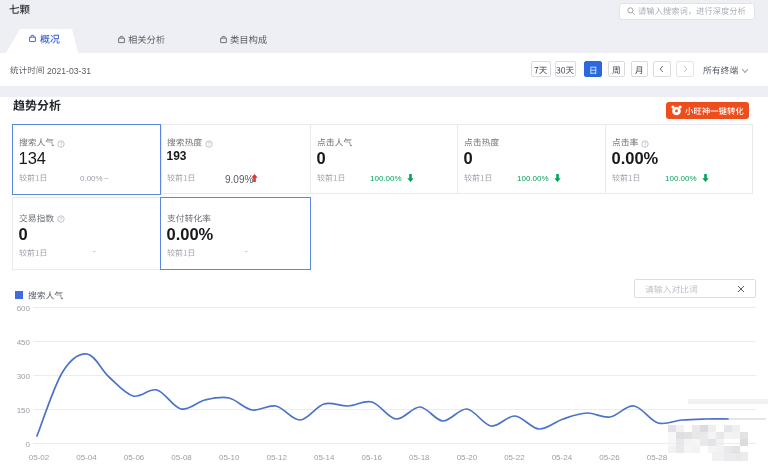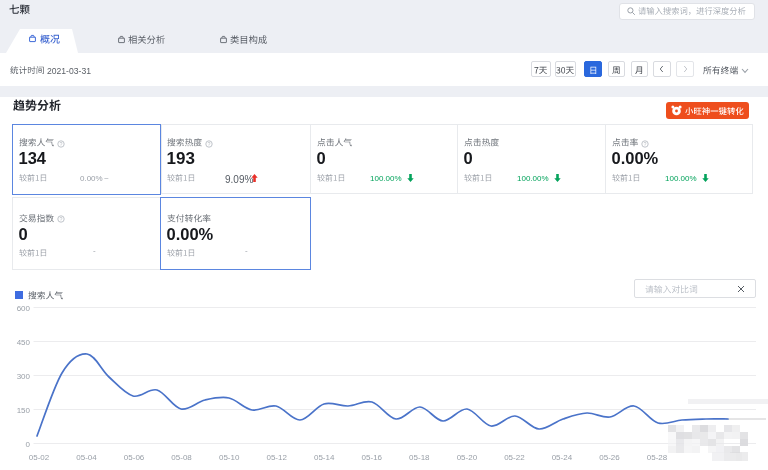--- a/index.html
+++ b/index.html
@@ -114,22 +114,22 @@
 <svg style="position:absolute;left:463.5px;top:137.4px;overflow:visible" width="37" height="12">
     <path transform="translate(0,8.6)" d="M2.1 -4.1H6.7V-2.5H2.1ZM3.0 -1.1C3.1 -0.6 3.2 0.2 3.2 0.6L3.8 0.5C3.8 0.1 3.7 -0.6 3.6 -1.2ZM4.8 -1.1C5.1 -0.6 5.3 0.2 5.4 0.6L6.1 0.4C6.0 0.0 5.7 -0.7 5.4 -1.2ZM6.6 -1.2C7.0 -0.6 7.5 0.1 7.7 0.6L8.4 0.4C8.1 -0.1 7.6 -0.9 7.2 -1.4ZM1.6 -1.4C1.3 -0.7 0.8 0.0 0.4 0.4L1.0 0.7C1.5 0.2 1.9 -0.5 2.2 -1.2ZM1.5 -4.7V-1.9H7.3V-4.7H4.7V-5.8H8.0V-6.5H4.7V-7.4H4.0V-4.7Z M10.1 -2.6V0.2H15.6V0.7H16.3V-2.6H15.6V-0.4H13.6V-3.3H17.0V-4.0H13.6V-5.4H16.4V-6.0H13.6V-7.4H12.9V-6.0H10.0V-5.4H12.9V-4.0H9.4V-3.3H12.9V-0.4H10.8V-2.6Z M20.6 -1.0C20.7 -0.4 20.8 0.2 20.8 0.7L21.4 0.6C21.4 0.1 21.3 -0.5 21.2 -1.0ZM22.4 -1.0C22.7 -0.5 22.9 0.2 23.0 0.6L23.6 0.5C23.5 0.1 23.3 -0.6 23.0 -1.1ZM24.3 -1.0C24.7 -0.5 25.2 0.3 25.4 0.7L26.0 0.4C25.8 -0.0 25.3 -0.8 24.8 -1.3ZM19.1 -1.2C18.8 -0.6 18.4 0.1 18.0 0.5L18.6 0.7C19.0 0.3 19.4 -0.4 19.7 -1.1ZM19.5 -7.4V-6.2H18.2V-5.5H19.5V-4.2L18.0 -3.8L18.2 -3.2L19.5 -3.5V-2.2C19.5 -2.1 19.5 -2.1 19.3 -2.1C19.2 -2.1 18.9 -2.1 18.5 -2.1C18.6 -1.9 18.6 -1.7 18.7 -1.5C19.2 -1.5 19.6 -1.5 19.8 -1.6C20.0 -1.7 20.1 -1.9 20.1 -2.2V-3.7L21.2 -4.0L21.2 -4.6L20.1 -4.4V-5.5H21.1V-6.2H20.1V-7.4ZM22.6 -7.4 22.6 -6.1H21.4V-5.6H22.5C22.5 -5.0 22.5 -4.5 22.4 -4.0L21.6 -4.5L21.3 -4.0C21.6 -3.8 21.9 -3.6 22.2 -3.4C21.9 -2.8 21.5 -2.3 20.8 -1.9C21.0 -1.8 21.2 -1.6 21.3 -1.5C22.0 -1.9 22.4 -2.4 22.7 -3.1C23.1 -2.8 23.5 -2.5 23.8 -2.3L24.1 -2.8C23.8 -3.1 23.4 -3.4 22.9 -3.7C23.1 -4.2 23.1 -4.8 23.2 -5.6H24.3C24.3 -2.9 24.3 -1.4 25.4 -1.4C25.9 -1.4 26.1 -1.7 26.2 -2.7C26.0 -2.8 25.8 -2.9 25.6 -3.0C25.6 -2.2 25.5 -2.0 25.4 -2.0C24.9 -2.0 24.9 -3.4 25.0 -6.1H23.2L23.2 -7.4Z M29.8 -5.7V-4.9H28.4V-4.4H29.8V-2.9H33.2V-4.4H34.6V-4.9H33.2V-5.7H32.6V-4.9H30.4V-5.7ZM32.6 -4.4V-3.4H30.4V-4.4ZM33.1 -1.8C32.7 -1.3 32.1 -1.0 31.5 -0.7C30.9 -1.0 30.4 -1.3 30.0 -1.8ZM28.5 -2.3V-1.8H29.6L29.3 -1.7C29.7 -1.2 30.2 -0.8 30.8 -0.4C29.9 -0.1 29.0 0.0 28.1 0.1C28.2 0.2 28.3 0.5 28.4 0.7C29.5 0.5 30.5 0.3 31.5 -0.1C32.3 0.3 33.4 0.6 34.5 0.7C34.6 0.5 34.7 0.3 34.9 0.1C33.9 0.0 33.0 -0.1 32.2 -0.4C33.0 -0.8 33.6 -1.4 34.0 -2.1L33.6 -2.4L33.5 -2.3ZM30.6 -7.3C30.7 -7.0 30.8 -6.8 30.9 -6.5H27.5V-4.1C27.5 -2.8 27.4 -0.9 26.7 0.4C26.9 0.5 27.2 0.6 27.3 0.7C28.1 -0.7 28.2 -2.7 28.2 -4.1V-5.9H34.7V-6.5H31.7C31.6 -6.8 31.4 -7.2 31.2 -7.4Z" fill="#6b7077"></path>
   </svg>
 <svg style="position:absolute;left:611.5px;top:137.4px;overflow:visible" width="28" height="12">
     <path transform="translate(0,8.6)" d="M2.1 -4.1H6.7V-2.5H2.1ZM3.0 -1.1C3.1 -0.6 3.2 0.2 3.2 0.6L3.8 0.5C3.8 0.1 3.7 -0.6 3.6 -1.2ZM4.8 -1.1C5.1 -0.6 5.3 0.2 5.4 0.6L6.1 0.4C6.0 0.0 5.7 -0.7 5.4 -1.2ZM6.6 -1.2C7.0 -0.6 7.5 0.1 7.7 0.6L8.4 0.4C8.1 -0.1 7.6 -0.9 7.2 -1.4ZM1.6 -1.4C1.3 -0.7 0.8 0.0 0.4 0.4L1.0 0.7C1.5 0.2 1.9 -0.5 2.2 -1.2ZM1.5 -4.7V-1.9H7.3V-4.7H4.7V-5.8H8.0V-6.5H4.7V-7.4H4.0V-4.7Z M10.1 -2.6V0.2H15.6V0.7H16.3V-2.6H15.6V-0.4H13.6V-3.3H17.0V-4.0H13.6V-5.4H16.4V-6.0H13.6V-7.4H12.9V-6.0H10.0V-5.4H12.9V-4.0H9.4V-3.3H12.9V-0.4H10.8V-2.6Z M24.9 -5.7C24.6 -5.3 24.0 -4.8 23.6 -4.5L24.1 -4.2C24.5 -4.5 25.0 -4.9 25.4 -5.3ZM18.1 -3.0 18.4 -2.4C19.0 -2.7 19.7 -3.1 20.4 -3.5L20.3 -4.0C19.5 -3.6 18.6 -3.2 18.1 -3.0ZM18.3 -5.3C18.8 -5.0 19.4 -4.5 19.7 -4.2L20.2 -4.6C19.9 -4.9 19.3 -5.4 18.8 -5.6ZM23.6 -3.6C24.2 -3.2 24.9 -2.7 25.3 -2.3L25.8 -2.7C25.4 -3.1 24.6 -3.6 24.0 -3.9ZM18.0 -1.8V-1.2H21.6V0.7H22.4V-1.2H26.0V-1.8H22.4V-2.5H21.6V-1.8ZM21.4 -7.3C21.6 -7.1 21.7 -6.8 21.8 -6.6H18.2V-6.0H21.5C21.2 -5.6 20.9 -5.2 20.8 -5.1C20.6 -4.9 20.5 -4.8 20.4 -4.8C20.5 -4.7 20.5 -4.4 20.6 -4.3C20.7 -4.3 20.9 -4.3 21.9 -4.4C21.5 -4.0 21.1 -3.7 20.9 -3.5C20.6 -3.3 20.4 -3.1 20.2 -3.1C20.3 -2.9 20.4 -2.6 20.4 -2.5C20.6 -2.6 20.9 -2.6 23.2 -2.9C23.3 -2.7 23.4 -2.5 23.4 -2.4L24.0 -2.6C23.8 -3.0 23.3 -3.7 22.9 -4.1L22.4 -3.9C22.6 -3.7 22.7 -3.5 22.9 -3.3L21.3 -3.2C22.1 -3.8 22.9 -4.6 23.6 -5.4L23.0 -5.7C22.9 -5.5 22.6 -5.2 22.4 -5.0L21.3 -4.9C21.6 -5.2 21.9 -5.6 22.1 -6.0H25.9V-6.6H22.6C22.5 -6.9 22.3 -7.2 22.1 -7.5Z" fill="#6b7077"></path>
   </svg>
 <svg style="position:absolute;left:641.4px;top:139.5px" width="8" height="8" viewBox="0 0 8 8">
     <circle cx="4" cy="4" r="3.2" fill="none" stroke="#b9bdc4" stroke-width="0.9"></circle>
     <text x="4" y="5.9" text-anchor="middle" font-size="5.4" fill="#b9bdc4" font-family="Liberation Sans">?</text>
   </svg>
-<div class="abs" style="left:18.5px;top:149.2px;font-size:16.5px;font-weight:bold;color:#16181c">134</div>
-<div class="abs" style="left:166.5px;top:149.2px;font-size:17px;font-weight:bold;color:#16181c">193</div>
+<div class="abs" style="left:18.5px;top:149.2px;font-size:16.5px;font-weight:normal;color:#16181c">134</div>
+<div class="abs" style="left:166.5px;top:149.2px;font-size:12px;font-weight:bold;color:#16181c">193</div>
 <div class="abs" style="left:316.5px;top:149.2px;font-size:16.5px;font-weight:bold;color:#16181c">0</div>
 <div class="abs" style="left:463.5px;top:149.2px;font-size:16.5px;font-weight:bold;color:#16181c">0</div>
 <div class="abs" style="left:611.5px;top:149.2px;font-size:16.5px;font-weight:bold;color:#16181c">0.00%</div>
 <svg style="position:absolute;left:18.5px;top:173.2px;overflow:visible" width="30" height="11">
     <path transform="translate(0,7.8)" d="M6.1 -4.6C6.5 -4.0 7.0 -3.3 7.2 -2.8L7.7 -3.1C7.5 -3.6 7.0 -4.3 6.5 -4.8ZM4.6 -4.8C4.3 -4.2 3.9 -3.6 3.5 -3.2C3.6 -3.1 3.8 -2.8 3.9 -2.7C4.3 -3.2 4.8 -4.0 5.1 -4.6ZM0.6 -2.7C0.7 -2.7 1.0 -2.8 1.2 -2.8H2.0V-1.6L0.3 -1.3L0.4 -0.8L2.0 -1.0V0.6H2.5V-1.1L3.3 -1.3L3.3 -1.8L2.5 -1.7V-2.8H3.2V-3.3H2.5V-4.6H2.0V-3.3H1.2C1.4 -3.9 1.6 -4.5 1.8 -5.2H3.2V-5.8H2.0C2.0 -6.0 2.1 -6.3 2.2 -6.6L1.6 -6.7C1.5 -6.4 1.5 -6.1 1.4 -5.8H0.4V-5.2H1.3C1.1 -4.6 0.9 -4.0 0.8 -3.8C0.7 -3.5 0.6 -3.2 0.5 -3.2C0.5 -3.0 0.6 -2.8 0.6 -2.7ZM4.9 -6.5C5.1 -6.2 5.3 -5.8 5.4 -5.6H3.6V-5.0H7.5V-5.6H5.5L6.0 -5.8C5.9 -6.1 5.6 -6.5 5.4 -6.8ZM6.3 -3.3C6.1 -2.7 5.9 -2.2 5.6 -1.7C5.2 -2.2 5.0 -2.7 4.8 -3.3L4.2 -3.2C4.5 -2.4 4.8 -1.8 5.2 -1.2C4.7 -0.6 4.1 -0.1 3.3 0.2C3.5 0.3 3.6 0.5 3.7 0.6C4.4 0.3 5.1 -0.2 5.6 -0.7C6.0 -0.2 6.6 0.3 7.3 0.6C7.4 0.4 7.6 0.2 7.7 0.1C7.0 -0.2 6.4 -0.6 5.9 -1.2C6.3 -1.8 6.6 -2.4 6.8 -3.2Z M12.8 -4.1V-0.8H13.4V-4.1ZM14.5 -4.4V-0.1C14.5 0.0 14.4 0.0 14.3 0.0C14.2 0.0 13.7 0.0 13.2 0.0C13.3 0.2 13.4 0.4 13.4 0.6C14.1 0.6 14.5 0.6 14.7 0.5C15.0 0.4 15.0 0.2 15.0 -0.1V-4.4ZM13.8 -6.8C13.6 -6.4 13.3 -5.8 13.0 -5.5H10.6L11.0 -5.6C10.9 -5.9 10.5 -6.4 10.2 -6.7L9.7 -6.5C10.0 -6.2 10.2 -5.8 10.4 -5.5H8.4V-4.9H15.6V-5.5H13.7C13.9 -5.8 14.2 -6.2 14.4 -6.6ZM11.3 -2.4V-1.6H9.5V-2.4ZM11.3 -2.9H9.5V-3.7H11.3ZM8.9 -4.2V0.6H9.5V-1.1H11.3V-0.1C11.3 0.0 11.2 0.1 11.1 0.1C11.0 0.1 10.7 0.1 10.2 0.1C10.3 0.2 10.4 0.5 10.5 0.6C11.0 0.6 11.4 0.6 11.6 0.5C11.8 0.4 11.9 0.3 11.9 -0.0V-4.2Z M16.7 0.0H19.9V-0.6H18.7V-5.9H18.2C17.9 -5.7 17.5 -5.5 17.0 -5.4V-5.0H18.0V-0.6H16.7Z M22.5 -2.8H26.5V-0.6H22.5ZM22.5 -3.4V-5.6H26.5V-3.4ZM21.8 -6.2V0.6H22.5V0.0H26.5V0.5H27.1V-6.2Z" fill="#9ba0a8"></path>
   </svg>
 <svg style="position:absolute;left:166.5px;top:173.2px;overflow:visible" width="30" height="11">
     <path transform="translate(0,7.8)" d="M6.1 -4.6C6.5 -4.0 7.0 -3.3 7.2 -2.8L7.7 -3.1C7.5 -3.6 7.0 -4.3 6.5 -4.8ZM4.6 -4.8C4.3 -4.2 3.9 -3.6 3.5 -3.2C3.6 -3.1 3.8 -2.8 3.9 -2.7C4.3 -3.2 4.8 -4.0 5.1 -4.6ZM0.6 -2.7C0.7 -2.7 1.0 -2.8 1.2 -2.8H2.0V-1.6L0.3 -1.3L0.4 -0.8L2.0 -1.0V0.6H2.5V-1.1L3.3 -1.3L3.3 -1.8L2.5 -1.7V-2.8H3.2V-3.3H2.5V-4.6H2.0V-3.3H1.2C1.4 -3.9 1.6 -4.5 1.8 -5.2H3.2V-5.8H2.0C2.0 -6.0 2.1 -6.3 2.2 -6.6L1.6 -6.7C1.5 -6.4 1.5 -6.1 1.4 -5.8H0.4V-5.2H1.3C1.1 -4.6 0.9 -4.0 0.8 -3.8C0.7 -3.5 0.6 -3.2 0.5 -3.2C0.5 -3.0 0.6 -2.8 0.6 -2.7ZM4.9 -6.5C5.1 -6.2 5.3 -5.8 5.4 -5.6H3.6V-5.0H7.5V-5.6H5.5L6.0 -5.8C5.9 -6.1 5.6 -6.5 5.4 -6.8ZM6.3 -3.3C6.1 -2.7 5.9 -2.2 5.6 -1.7C5.2 -2.2 5.0 -2.7 4.8 -3.3L4.2 -3.2C4.5 -2.4 4.8 -1.8 5.2 -1.2C4.7 -0.6 4.1 -0.1 3.3 0.2C3.5 0.3 3.6 0.5 3.7 0.6C4.4 0.3 5.1 -0.2 5.6 -0.7C6.0 -0.2 6.6 0.3 7.3 0.6C7.4 0.4 7.6 0.2 7.7 0.1C7.0 -0.2 6.4 -0.6 5.9 -1.2C6.3 -1.8 6.6 -2.4 6.8 -3.2Z M12.8 -4.1V-0.8H13.4V-4.1ZM14.5 -4.4V-0.1C14.5 0.0 14.4 0.0 14.3 0.0C14.2 0.0 13.7 0.0 13.2 0.0C13.3 0.2 13.4 0.4 13.4 0.6C14.1 0.6 14.5 0.6 14.7 0.5C15.0 0.4 15.0 0.2 15.0 -0.1V-4.4ZM13.8 -6.8C13.6 -6.4 13.3 -5.8 13.0 -5.5H10.6L11.0 -5.6C10.9 -5.9 10.5 -6.4 10.2 -6.7L9.7 -6.5C10.0 -6.2 10.2 -5.8 10.4 -5.5H8.4V-4.9H15.6V-5.5H13.7C13.9 -5.8 14.2 -6.2 14.4 -6.6ZM11.3 -2.4V-1.6H9.5V-2.4ZM11.3 -2.9H9.5V-3.7H11.3ZM8.9 -4.2V0.6H9.5V-1.1H11.3V-0.1C11.3 0.0 11.2 0.1 11.1 0.1C11.0 0.1 10.7 0.1 10.2 0.1C10.3 0.2 10.4 0.5 10.5 0.6C11.0 0.6 11.4 0.6 11.6 0.5C11.8 0.4 11.9 0.3 11.9 -0.0V-4.2Z M16.7 0.0H19.9V-0.6H18.7V-5.9H18.2C17.9 -5.7 17.5 -5.5 17.0 -5.4V-5.0H18.0V-0.6H16.7Z M22.5 -2.8H26.5V-0.6H22.5ZM22.5 -3.4V-5.6H26.5V-3.4ZM21.8 -6.2V0.6H22.5V0.0H26.5V0.5H27.1V-6.2Z" fill="#9ba0a8"></path>
   </svg>
 <svg style="position:absolute;left:316.5px;top:173.2px;overflow:visible" width="30" height="11">

